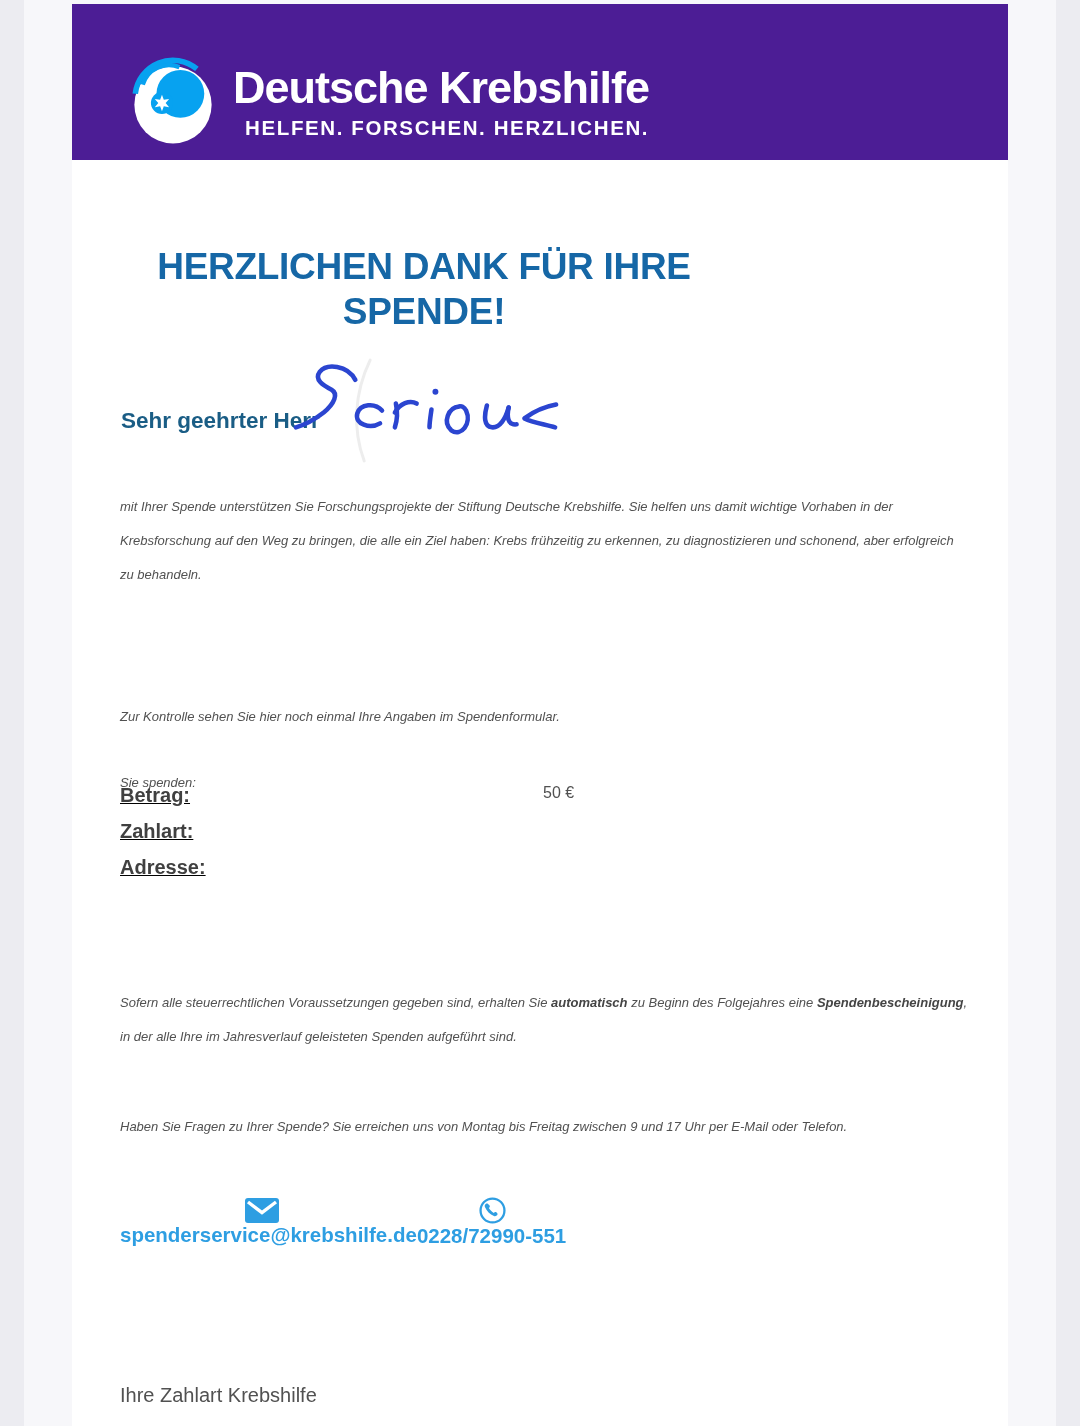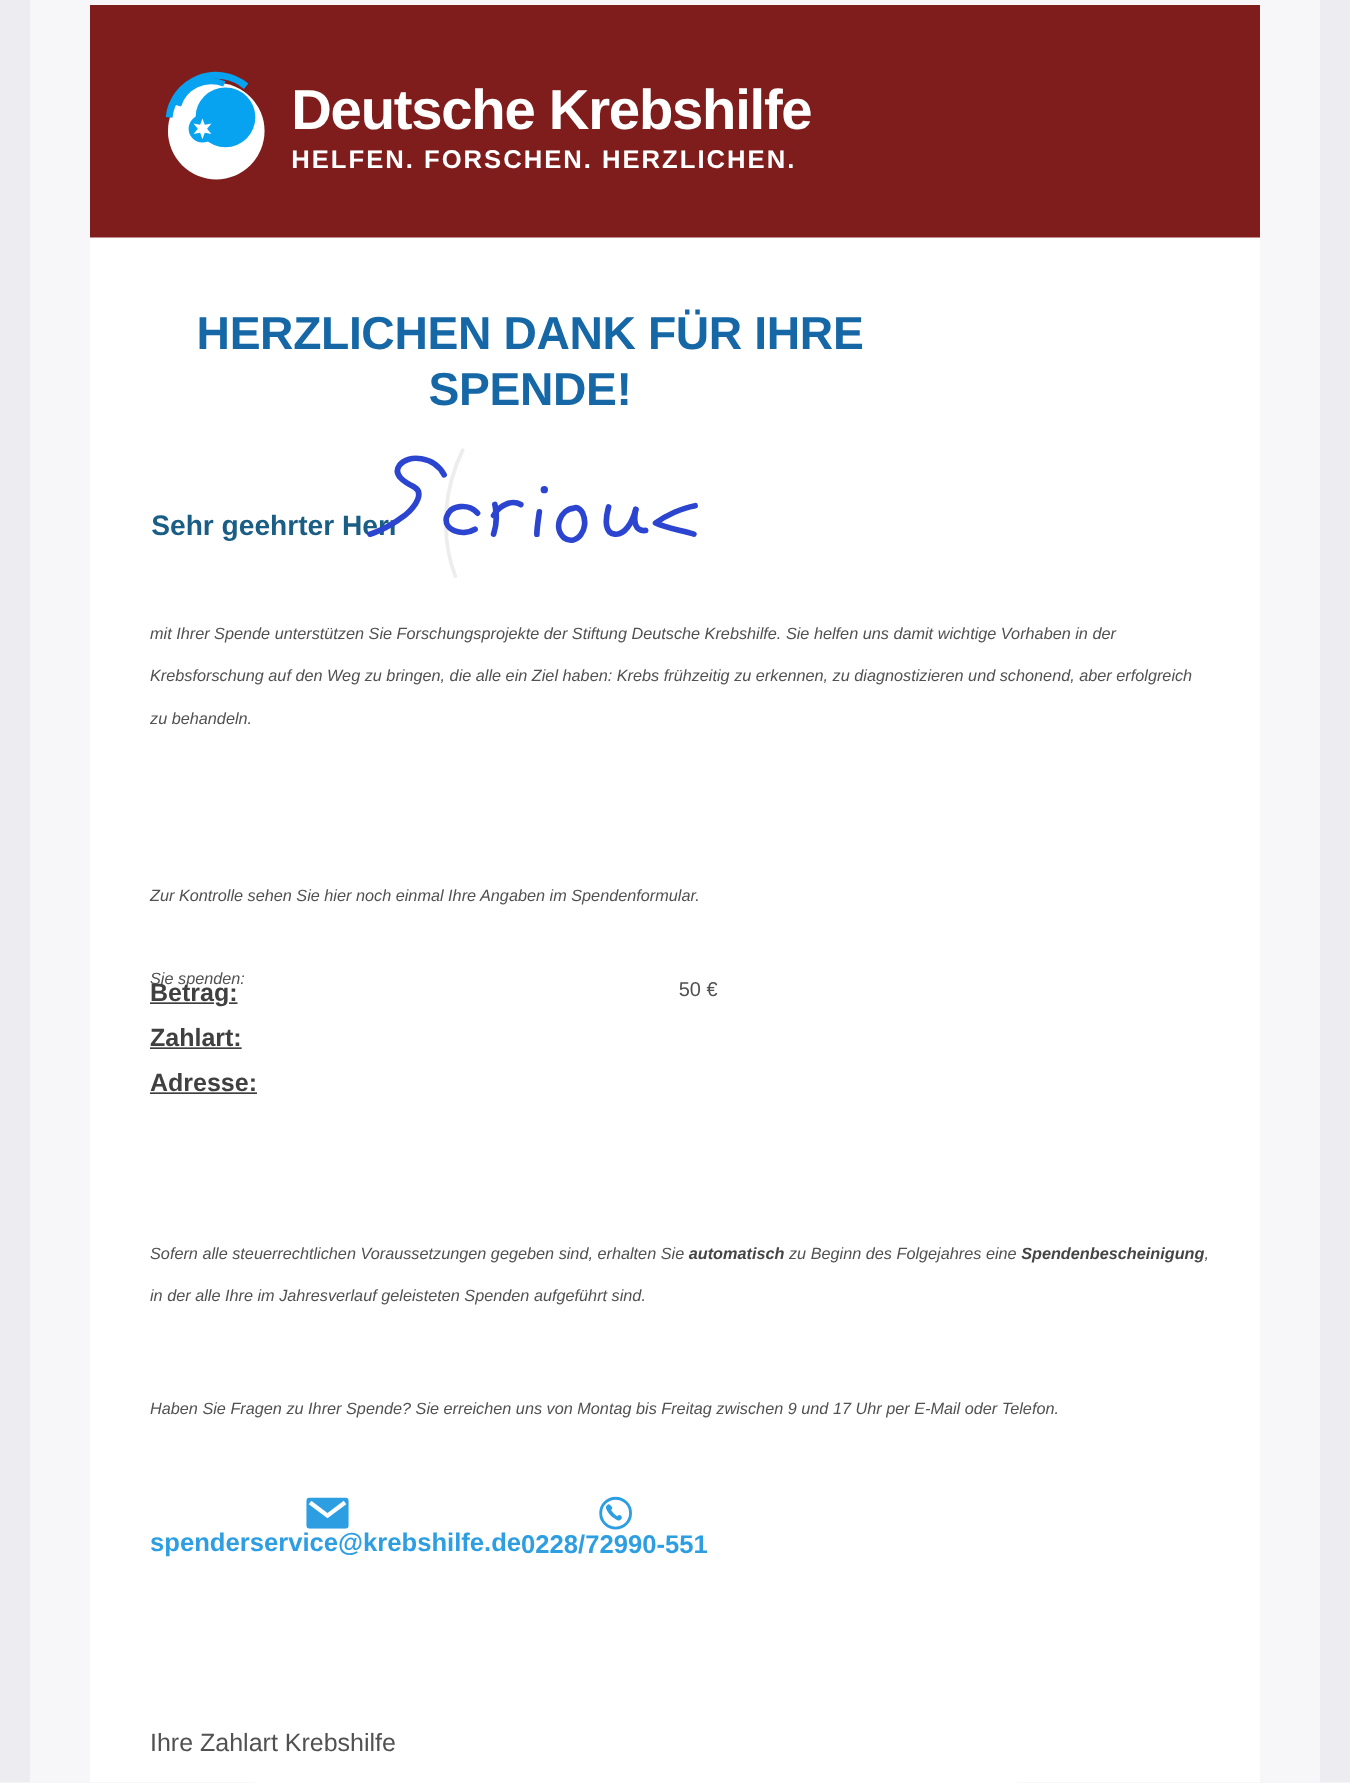--- a/index.html
+++ b/index.html
@@ -1,20 +1,20 @@
 <!DOCTYPE html>
 <html><head>
 <meta charset="utf-8">
 <style>
   html,body{margin:0;padding:0;}
   body{font-family:"Liberation Sans",sans-serif;}
   .page{position:relative;width:1080px;height:1426px;background:#ECECF1;overflow:hidden;}
   .panel{position:absolute;left:24px;top:0;width:1032px;height:1426px;background:#F7F7FA;}
   .content-bg{position:absolute;left:72px;top:4px;width:936px;height:1422px;background:#FFFFFF;}
-  .header{position:absolute;left:72px;top:4px;width:936px;height:186px;background:#7f1d1d;}
+  .header{position:absolute;left:72px;top:4px;width:936px;height:156px;background:#4c1d95;text-align:right;}
   .logo{position:absolute;left:55px;top:40px;}
   .brand-wrap{position:absolute;left:161px;top:60px;}
   .brand{color:#FFFFFF;font-size:45px;font-weight:700;letter-spacing:-1px;line-height:48px;}
   .tagline{color:#FFFFFF;font-size:20.5px;font-weight:700;letter-spacing:1.6px;line-height:26px;margin-top:3px;}
   .title{position:absolute;left:104px;top:244px;width:640px;color:#1667A6;font-size:37px;font-weight:700;letter-spacing:-0.3px;line-height:45px;text-align:center;}
   .salutation{position:absolute;left:121px;top:408px;color:#1A5D85;font-size:22.5px;font-weight:700;}
   .signature-svg{position:absolute;left:293px;top:358px;}
   .para{position:absolute;color:#515151;font-size:13px;line-height:34px;font-style:italic;}
   .p-intro{left:120px;top:490px;width:848px;}
   .p-kontrolle{left:120px;top:700px;width:848px;}

